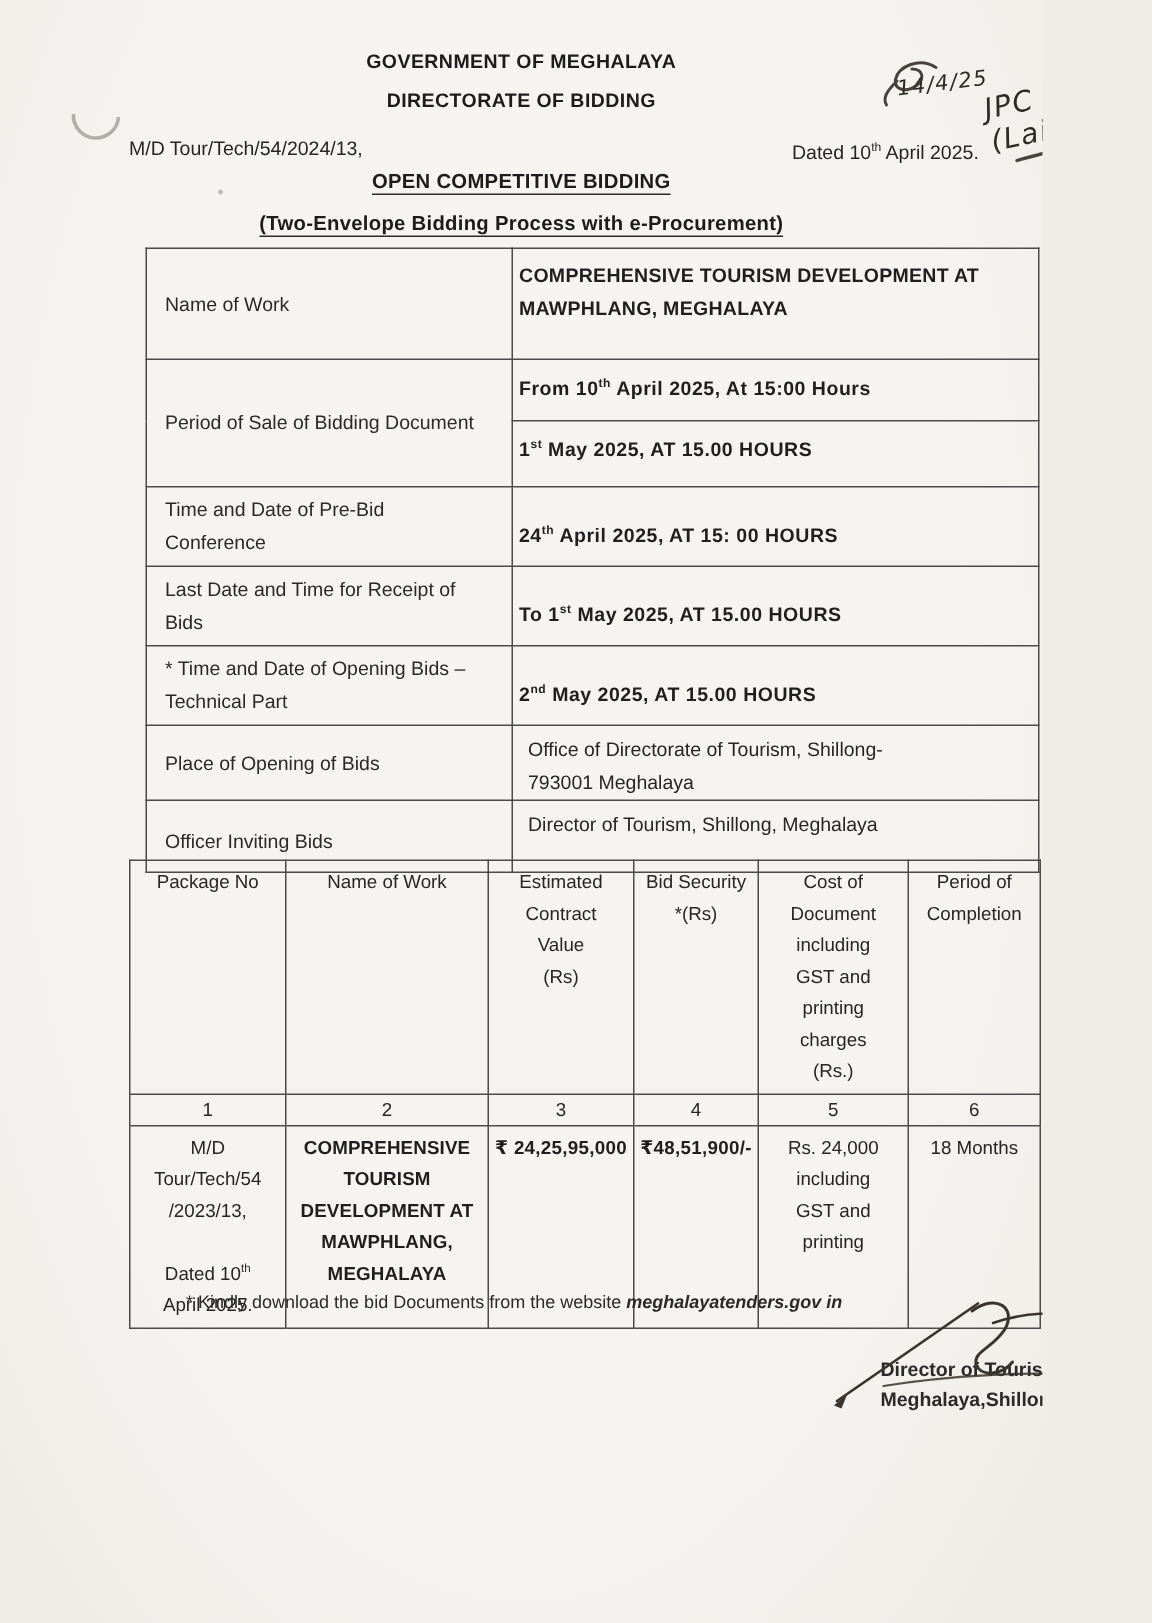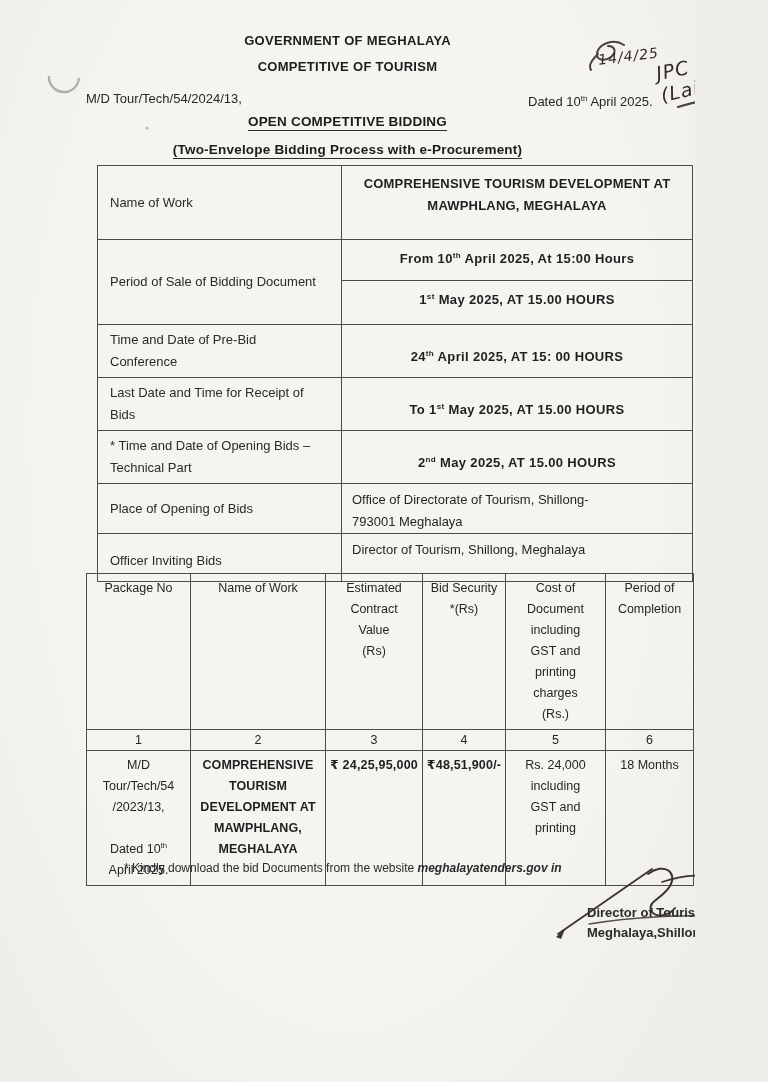--- a/index.html
+++ b/index.html
@@ -17,21 +17,21 @@
   .titleline span{display:inline-block;font-weight:700;font-size:13.5px;color:#1c1c1c;
        border-bottom:1.5px solid #2a2a2a;padding-bottom:1px;letter-spacing:.2px;}
   .t1{top:112px;} .t2{top:140px;}
 
   table{border-collapse:collapse;table-layout:fixed;position:absolute;}
   td{border:1px solid #4b4b4b;overflow:hidden;}
   .details{left:97px;top:165px;width:595px;}
   .details td{font-size:13px;line-height:22px;}
   .lbl{padding:4px 8px 4px 12px;vertical-align:middle;color:#2a2a2a;white-space:pre-line;}
   .lbl-bot{vertical-align:bottom;padding-bottom:9px;}
-  .val{font-weight:700;text-align:center;font-size:12.8px;letter-spacing:.35px;
+  .val{font-weight:700;font-size:12.8px;letter-spacing:.35px;
        color:#1f1f1f;vertical-align:middle;padding:2px 4px;}
   .val-work{font-size:13.5px;line-height:19px;vertical-align:top;padding-top:7px;white-space:pre-line;letter-spacing:.2px;}
   .val-top{vertical-align:top;padding-top:8px;}
   .val-bot{vertical-align:bottom;padding-bottom:9px;}
   .val-plain{font-weight:400;text-align:left;letter-spacing:0;font-size:13px;
        vertical-align:top;padding:5px 8px 0 10px;line-height:24px;white-space:pre-line;}
 
   .pkg{left:86px;top:573px;width:607px;}
   .pkg td{font-size:12.5px;line-height:21px;text-align:center;vertical-align:top;
        padding:4px 3px;white-space:pre-line;}
@@ -49,21 +49,21 @@
   .hw-note{left:658px;top:56px;font-size:19px;transform:rotate(-12deg);letter-spacing:1px;}
   .ink{position:absolute;left:0;top:0;pointer-events:none;}
 </style>
 </head>
 <body>
 
 <div class="page">
 
   <div class="org">
     <div>GOVERNMENT OF MEGHALAYA</div>
-    <div>COMPETITIVE OF TOURISM</div>
+    <div>DIRECTORATE OF BIDDING</div>
   </div>
 
   <div class="refno">M/D Tour/Tech/54/2024/13,</div>
   <div class="dated">Dated 10<sup>th</sup> April 2025.</div>
 
   <div class="titleline t1">
     <span>OPEN COMPETITIVE BIDDING</span>
   </div>
   <div class="titleline t2">
     <span>(Two-Envelope Bidding Process with e-Procurement)</span>

